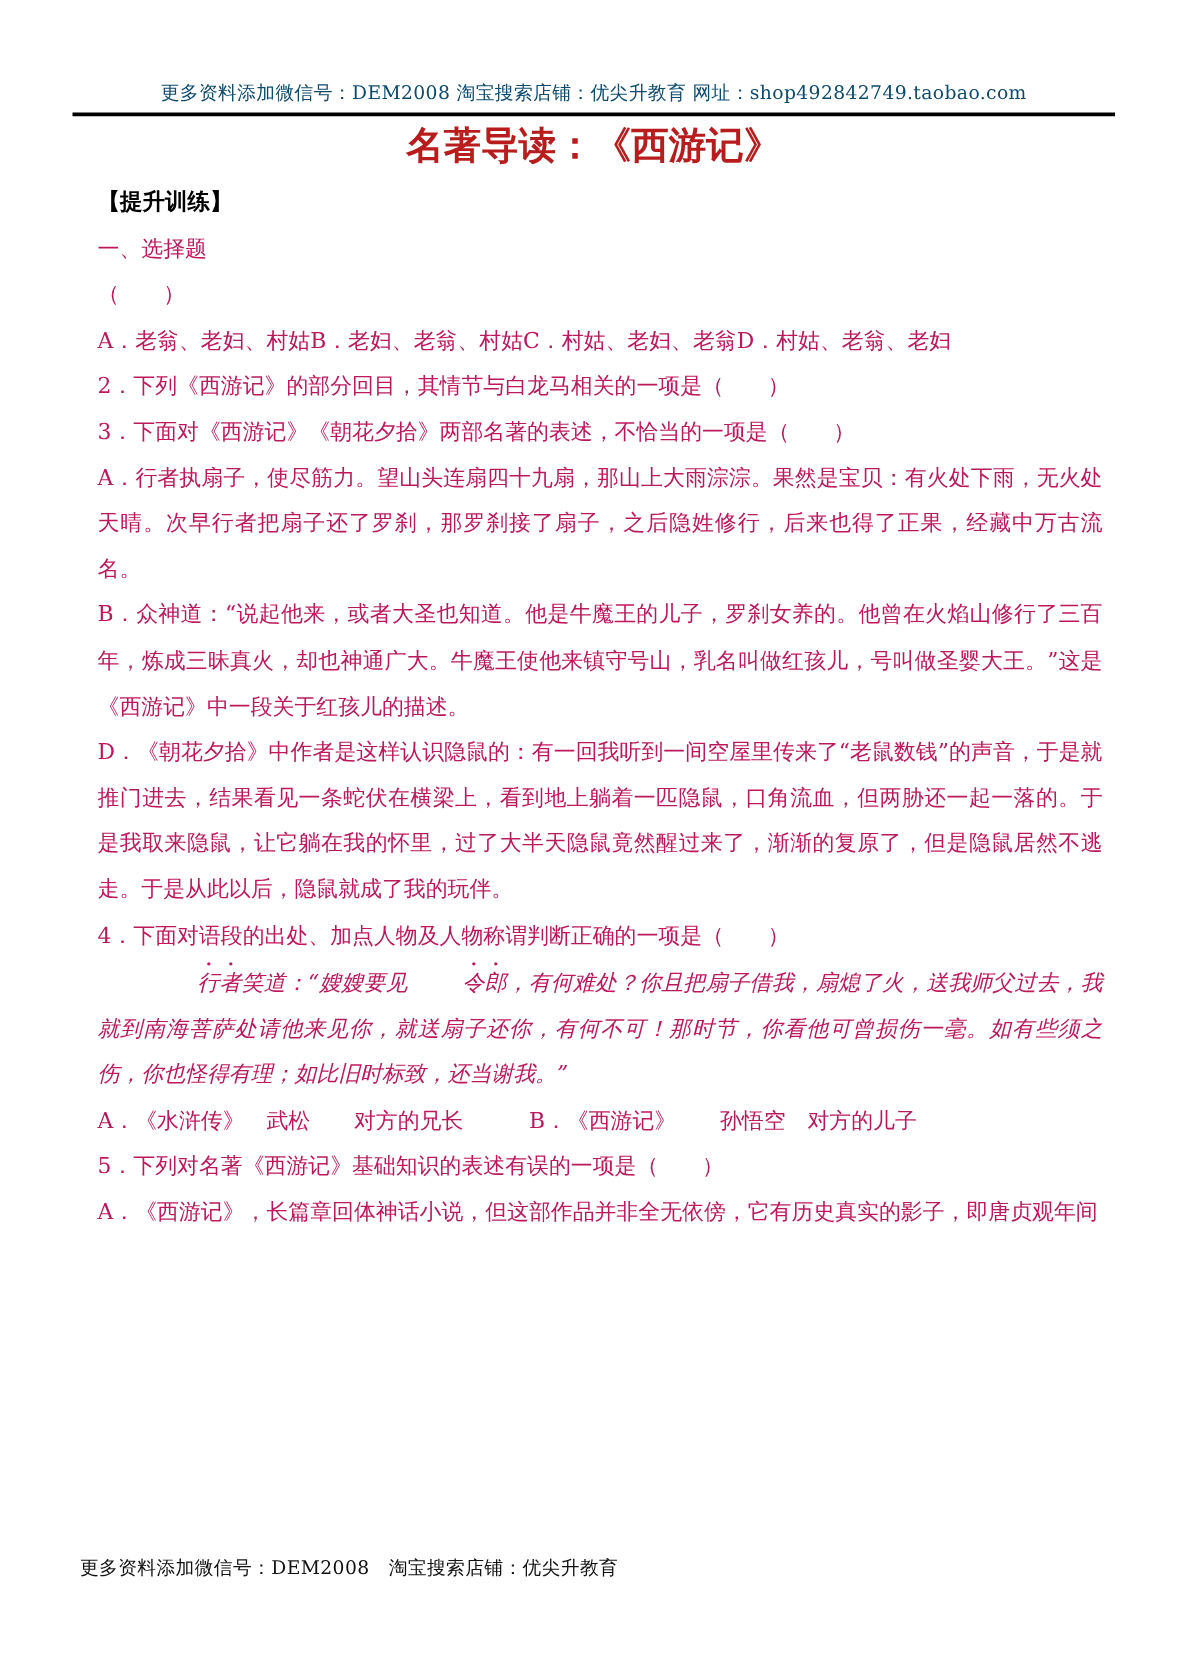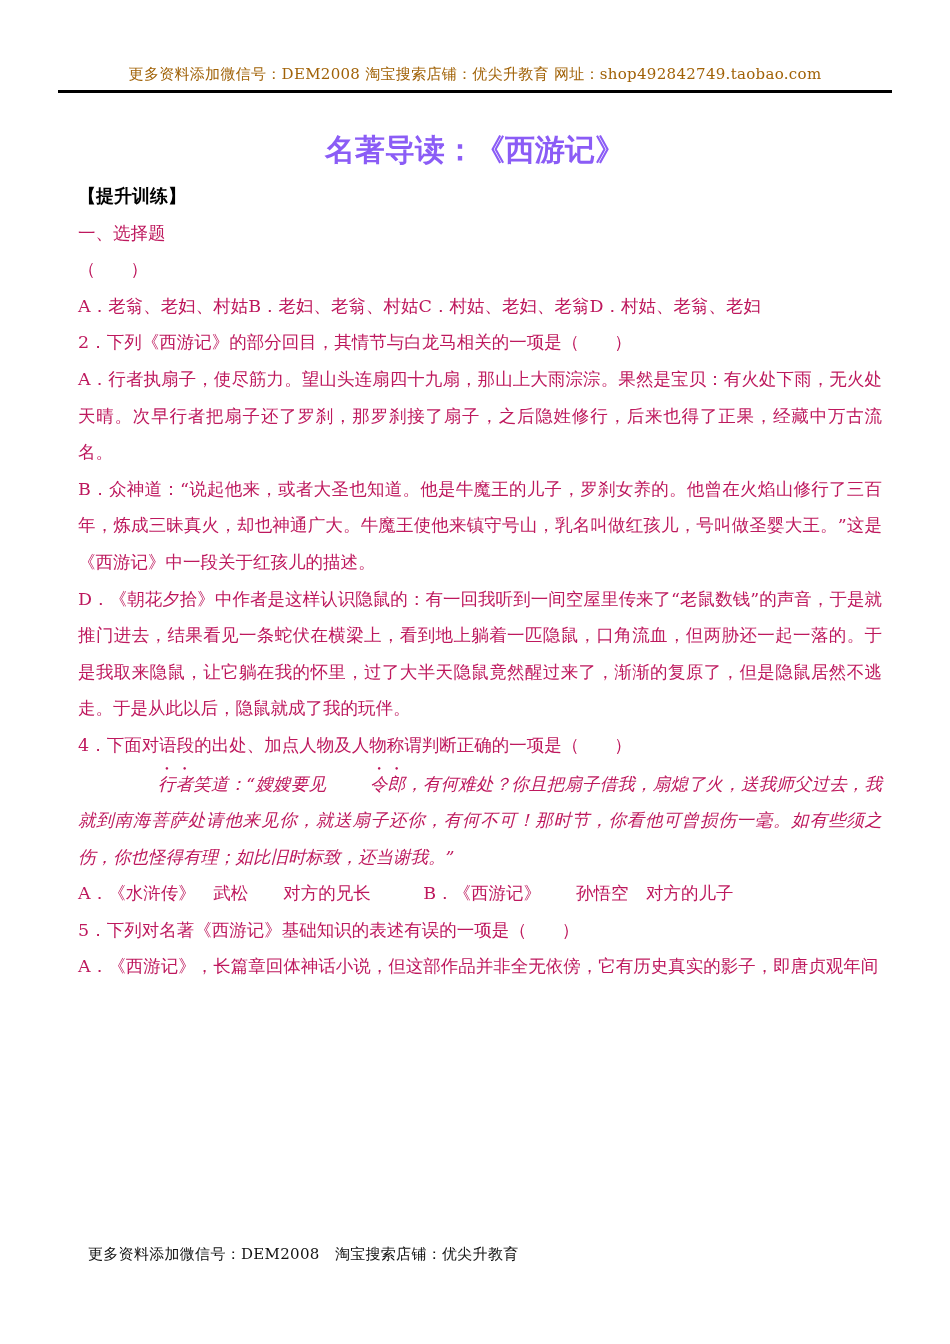--- a/index.html
+++ b/index.html
@@ -14,51 +14,51 @@
     overflow: hidden;
     color: #1c1c1c;
     font-family: "DejaVu Serif", "Liberation Serif", serif;
   }
   .page-header {
     padding-top: 63px;
     text-align: center;
     font-size: 15px;
     line-height: 22px;
     letter-spacing: 0.3px;
-    color: #a16207;
+    color: #0c4a6e;
   }
   .header-rule {
     margin: 5px 58px 0 58px;
     border: none;
     border-top: 3px solid #000000;
     height: 0;
   }
   .doc-title {
-    margin-top: 37px;
+    margin-top: 4px;
     text-align: center;
     font-family: "Liberation Sans", "DejaVu Sans", sans-serif;
     font-weight: bold;
     font-size: 30px;
     line-height: 40px;
-    color: #8b5cf6; 
+    color: #b91c1c; 
   }
   .content {
     margin-top: 8px;
     padding: 0 68px 0 78px;
   }
   .content p {
     margin: 0;
     font-size: 17.5px;
     line-height: 36.6px;
     text-align: justify;
     text-justify: inter-ideograph;
     color: #be185d;
   }
   p.heading-bold {
-    font-family: Liberation Serif, serif;
+    font-family: Liberation Mono, monospace;
     font-weight: bold;
     font-size: 18px;
     color: #000000;
     text-align: left;
   }
   p.no-justify {
     text-align: left;
   }
   p.passage {
     font-style: italic;
@@ -66,21 +66,21 @@
   }
   .emph {
     -webkit-text-emphasis: filled dot;
     -webkit-text-emphasis-position: over right;
     text-emphasis: filled dot;
     text-emphasis-position: over right;
     margin-left: 44px;
   }
   .page-footer {
     position: absolute;
-    left: 88px;
+    left: 64px;
     top: 1243px;
     font-size: 15px;
     line-height: 22px;
     letter-spacing: 0.3px;
     color: #111111;
   }
 </style>
 </head>
 <body>
 
@@ -94,20 +94,21 @@
 
   <p class="heading-bold">【提升训练】</p>
 
   <p class="no-justify">一、选择题</p>
 
   <p class="no-justify">（　　）</p>
   <p class="no-justify">A．老翁、老妇、村姑B．老妇、老翁、村姑C．村姑、老妇、老翁D．村姑、老翁、老妇</p>
 
   <p>2．下列《西游记》的部分回目，其情节与白龙马相关的一项是（　　）</p>
 
+  <p>3．下面对《西游记》《朝花夕拾》两部名著的表述，不恰当的一项是（　　）</p>
   <p>A．行者执扇子，使尽筋力。望山头连扇四十九扇，那山上大雨淙淙。果然是宝贝：有火处下雨，无火处天晴。次早行者把扇子还了罗刹，那罗刹接了扇子，之后隐姓修行，后来也得了正果，经藏中万古流名。</p>
   <p>B．众神道：“说起他来，或者大圣也知道。他是牛魔王的儿子，罗刹女养的。他曾在火焰山修行了三百年，炼成三昧真火，却也神通广大。牛魔王使他来镇守号山，乳名叫做红孩儿，号叫做圣婴大王。”这是《西游记》中一段关于红孩儿的描述。</p>
   <p>D．《朝花夕拾》中作者是这样认识隐鼠的：有一回我听到一间空屋里传来了“老鼠数钱”的声音，于是就推门进去，结果看见一条蛇伏在横梁上，看到地上躺着一匹隐鼠，口角流血，但两胁还一起一落的。于是我取来隐鼠，让它躺在我的怀里，过了大半天隐鼠竟然醒过来了，渐渐的复原了，但是隐鼠居然不逃走。于是从此以后，隐鼠就成了我的玩伴。</p>
 
   <p>4．下面对语段的出处、加点人物及人物称谓判断正确的一项是（　　）</p>
   <p class="passage"><span class="emph">行者</span><span>笑道：“嫂嫂要见</span><span class="emph">令郎</span><span>，有何难处？你且把扇子借我，扇熄了火，送我师父过去，我就到南海菩萨处请他来见你，就送扇子还你，有何不可！那时节，你看他可曾损伤一毫。如有些须之伤，你也怪得有理；如比旧时标致，还当谢我。”</span></p>
   <p class="no-justify">A．《水浒传》　武松　　对方的兄长　　　B．《西游记》　　孙悟空　对方的儿子</p>
 
   <p>5．下列对名著《西游记》基础知识的表述有误的一项是（　　）</p>
   <p>A．《西游记》，长篇章回体神话小说，但这部作品并非全无依傍，它有历史真实的影子，即唐贞观年间</p>

